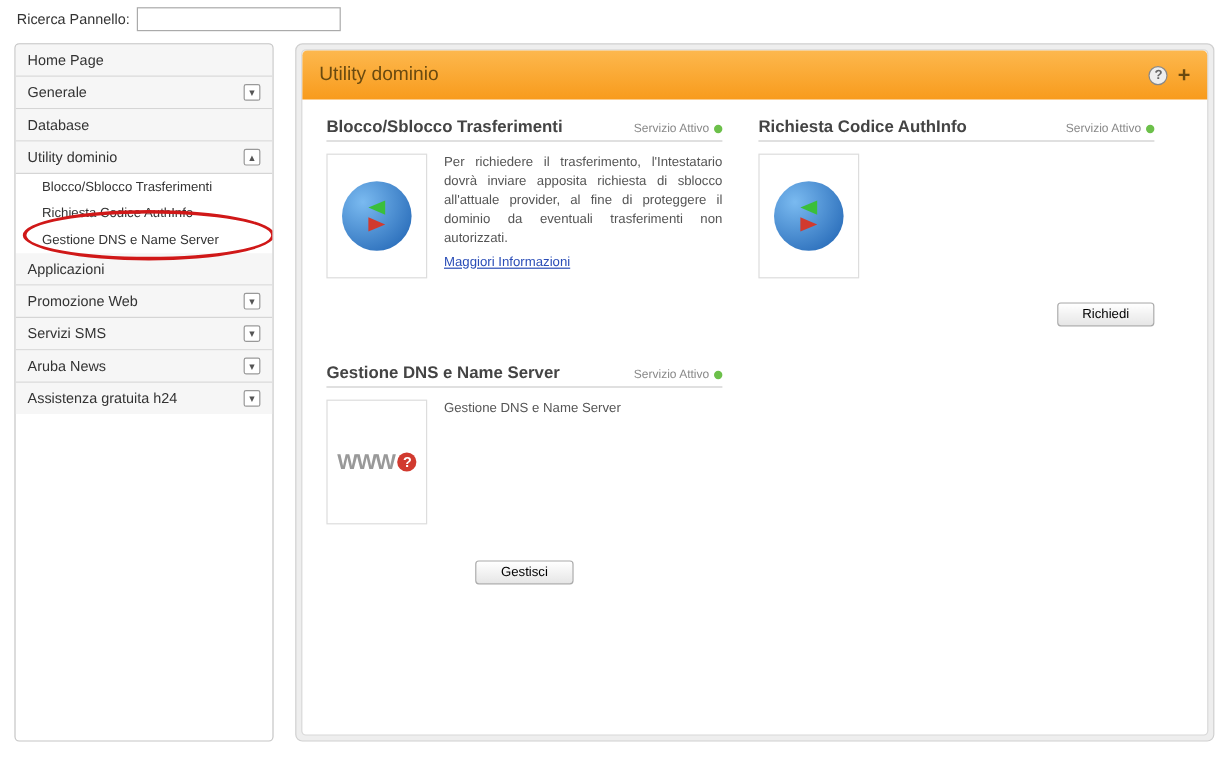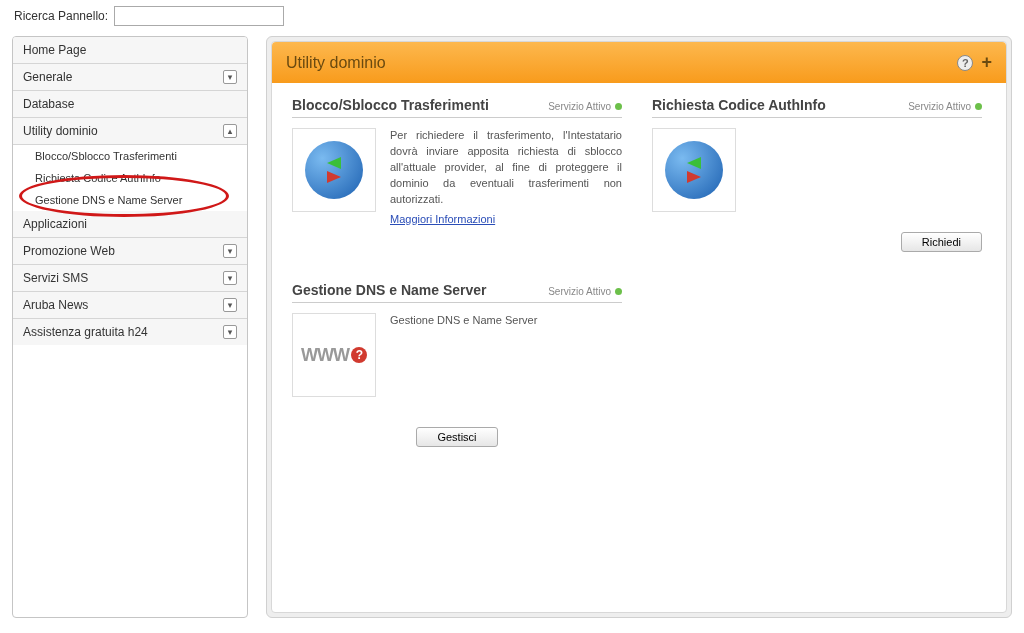--- a/index.html
+++ b/index.html
@@ -5,21 +5,21 @@
 * { box-sizing: border-box; margin: 0; padding: 0; }
 body { font-family: Arial, sans-serif; font-size: 12px; background: #fff; color: #333; width: 1024px; }
 .top-bar { display: flex; justify-content: space-between; align-items: center; padding: 6px 14px 2px; }
 .domain-label { font-size: 11px; color: #555; }
 .domain-name { font-size: 18px; font-weight: bold; color: #222; }
 .search-wrap { display: flex; align-items: center; gap: 6px; margin-right:112px;}
 .search-wrap label { font-size: 12px; color: #333; }
 .search-wrap input { width: 170px; height: 20px; border: 1px solid #aaa; padding: 2px 4px; }
 
 .main { display: flex; gap: 18px; padding: 8px 12px 20px; }
-.sidebar { width: 236px; flex-shrink: 0; border: 1px solid #c5c5c5; border-radius: 4px; overflow: hidden; background:#fff;}
+.sidebar { width: 216px; flex-shrink: 0; border: 1px solid #c5c5c5; border-radius: 4px; overflow: hidden; background:#fff;}
 .menu-item { display: flex; justify-content: space-between; align-items: center; padding: 6px 10px; border-bottom: 1px solid #d5d5d5; background: #f6f6f6; font-size: 12px; color: #333; cursor: pointer; }
 .menu-item:last-child{border-bottom:none;}
 .submenu { background: #fff; position:relative;}
 .submenu-item { padding: 5px 10px 5px 22px; font-size: 11px; color: #333; cursor: pointer; }
 .chevron { width: 14px; height: 14px; border: 1px solid #999; border-radius: 2px; display: flex; align-items: center; justify-content: center; font-size: 9px; color: #555; background:#fff;}
 
 .content { flex: 1; border: 1px solid #d0d0d0; border-radius: 6px; padding: 4px; background: #eee; min-height:580px;}
 .content-inner{background:#fff;border:1px solid #d8d8d8;border-radius:4px;min-height:572px;}
 .content-header { display: flex; justify-content: space-between; align-items: center; padding: 10px 14px; background: linear-gradient(#fdb84e, #f89b1c); border-radius: 4px 4px 0 0;}
 .content-header h2 { font-size: 16px; color: #6a4a10; font-weight: normal; }
@@ -27,21 +27,21 @@
 .help-icon { width: 16px; height: 16px; border: 1px solid #888; border-radius: 50%; display: flex; align-items: center; justify-content: center; font-size: 11px; font-weight: bold; color: #666; background:#eee;cursor:pointer;}
 .plus-icon { font-size: 18px; color: #6a4a10; cursor: pointer; font-weight:bold;}
 
 .cards { display: flex; flex-wrap: wrap; padding: 14px 20px; gap: 30px; }
 .card { width: 330px; }
 .card-head { display: flex; justify-content: space-between; align-items: baseline; border-bottom: 1px solid #ccc; padding-bottom: 4px; margin-bottom: 10px; }
 .card-head h3 { font-size: 14px; color: #444; }
 .status { font-size: 10px; color: #888; display: flex; align-items: center; gap: 4px; margin-left: 28px; }
 .dot { width: 7px; height: 7px; background: #6cc04a; border-radius: 50%; }
 .card-body { display: flex; gap: 14px; }
-.card-icon { width: 84px; height: 84px; border: 1px solid #ddd; display: flex; align-items: center; justify-content: center; flex-shrink: 0; background:#fff;}
+.card-icon { width: 84px; height: 104px; border: 1px solid #ddd; display: flex; align-items: center; justify-content: center; flex-shrink: 0; background:#fff;}
 .card-text { font-size: 11px; color: #555; text-align: justify; line-height: 1.45; }
 .link { color: #2a4db7; text-decoration: underline; display: inline-block; margin-top: 4px; cursor:pointer;}
 .card-btn-row { display: flex; justify-content: flex-end; margin-top: 20px; }
 .btn { padding: 3px 20px; border: 1px solid #aaa; border-radius: 3px; background: linear-gradient(#fff,#e6e6e6); font-size: 11px; cursor: pointer; }
 .btn-center{display:flex;justify-content:center;margin-top:30px;}
 
 .circle-badge{width:58px;height:58px;border-radius:50%;background:radial-gradient(circle at 30% 30%, #7abaf0, #1b5fb0);display:flex;flex-direction:column;align-items:center;justify-content:center;gap:2px;}
 .arrow-g{width:0;height:0;border-top:6px solid transparent;border-bottom:6px solid transparent;border-right:14px solid #3abf3a;}
 .arrow-r{width:0;height:0;border-top:6px solid transparent;border-bottom:6px solid transparent;border-left:14px solid #d13a2f;}
 .www-mark{font-size:18px;font-weight:bold;color:#999;letter-spacing:-1px;display:flex;align-items:center;}

